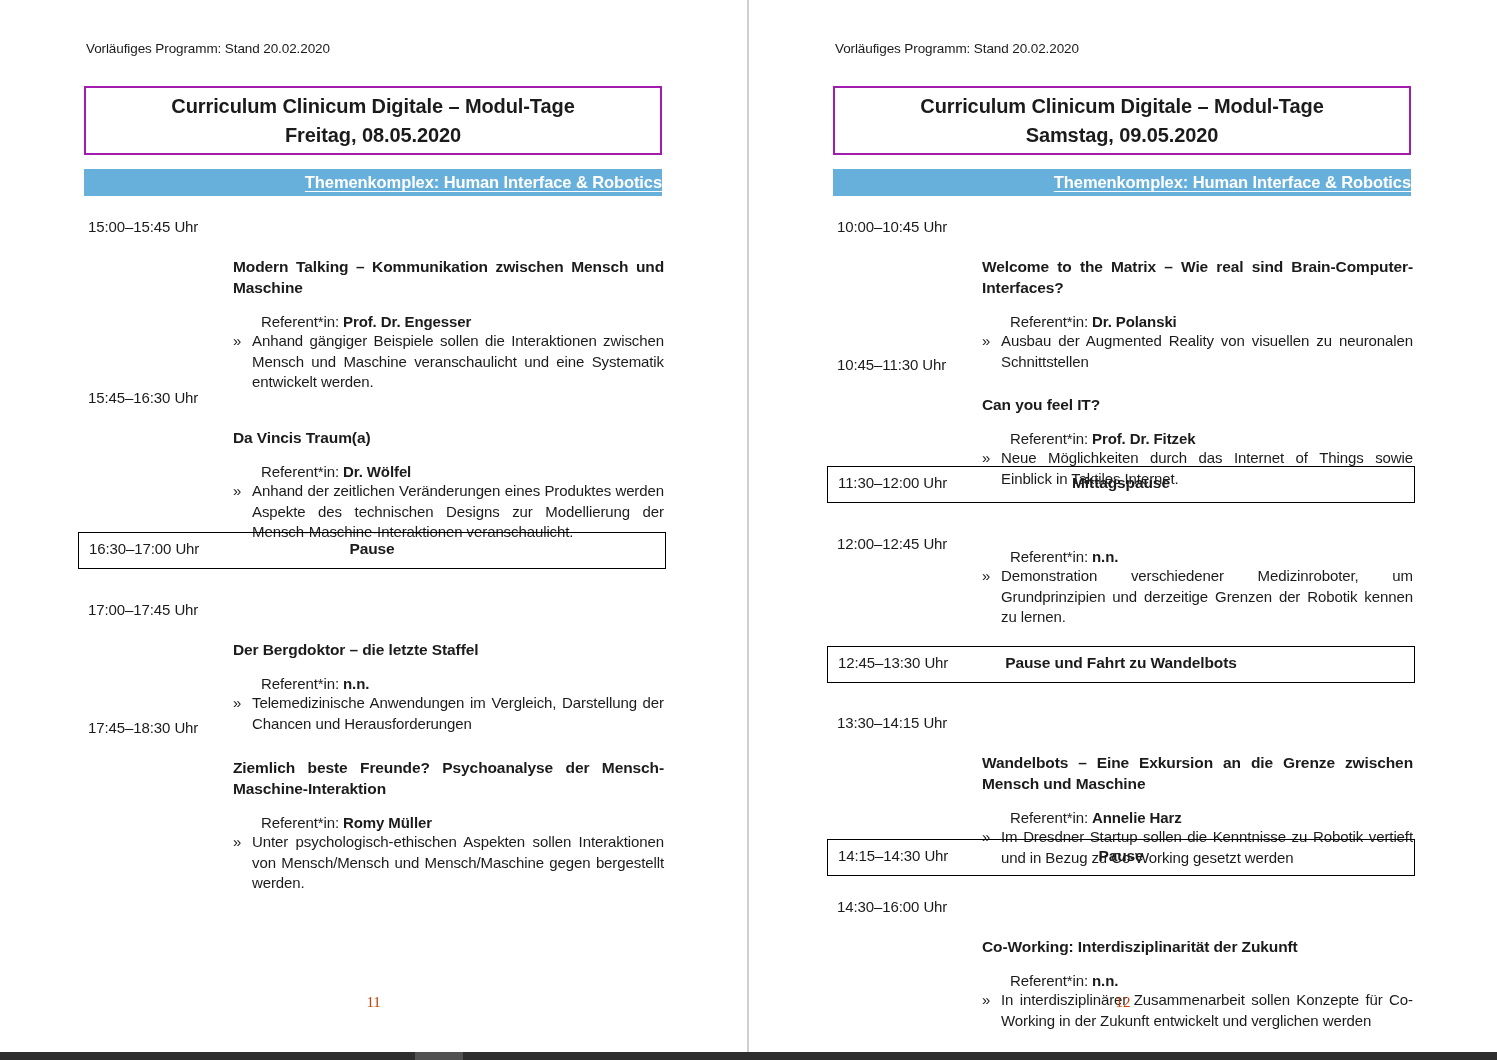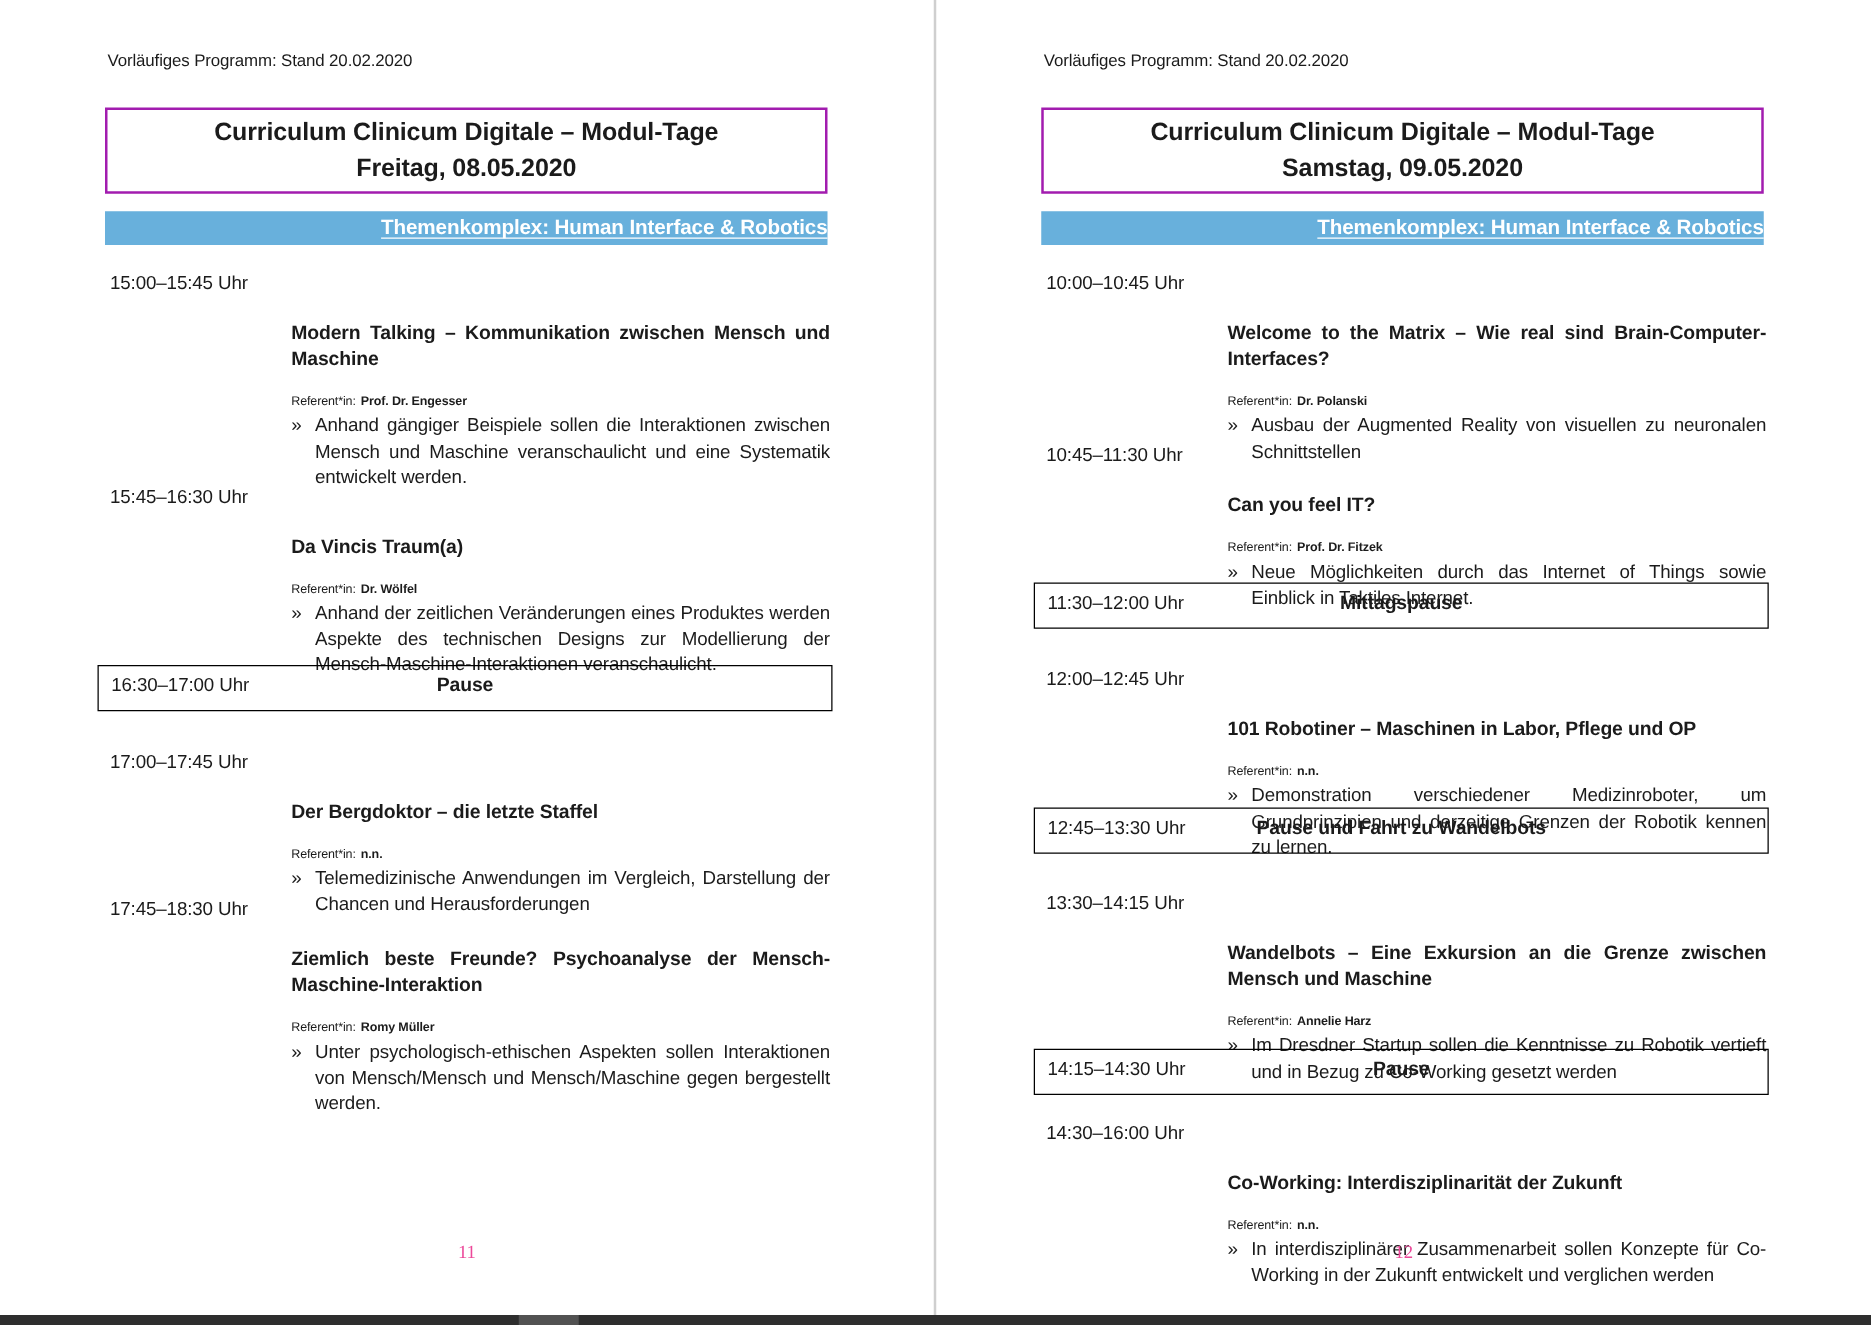--- a/index.html
+++ b/index.html
@@ -17,34 +17,34 @@
              padding-top:4px;}
   .banner{position:absolute;left:84px;top:169px;width:578px;height:27px;background:#68b0dc;
           text-align:right;line-height:27px;}
   .banner span{color:#ffffff;font-weight:bold;font-size:16.5px;text-decoration:underline;
                text-underline-offset:3px;}
 
   .session{position:absolute;left:88px;width:576px;display:flex;}
   .time{width:145px;flex:0 0 145px;font-size:15px;line-height:21px;}
   .sbody{flex:1;min-width:0;}
   .stitle{font-weight:bold;font-size:15.5px;line-height:21px;text-align:justify;margin-top:40px;}
-  .referent{margin-top:14px;font-size:10px;line-height:19px;}
+  .referent{margin-top:14px;font-size:15px;line-height:19px;margin-left:28px;}
   .referent b{margin-left:4px;}
   .bullet{display:flex;margin-top:0px;}
   .bullet .marker{flex:0 0 19px;font-size:15px;line-height:20.5px;}
   .bullet p{margin:0;flex:1;font-size:15px;line-height:20.5px;text-align:justify;hyphens:auto;}
 
   .break-box{position:absolute;left:78px;width:588px;height:37px;border:1.5px solid #000;
              box-sizing:border-box;padding-left:32px;}
   .break-box .btime{position:absolute;left:10px;top:7px;font-size:15px;}
   .break-box .blabel{position:absolute;left:0;right:0;top:7px;text-align:center;
                      font-weight:bold;font-size:15.5px;}
 
   .page-num{position:absolute;left:0;width:100%;top:994px;text-align:center;
-            font-family:"Liberation Serif",serif;font-size:15px;color:#ec4899;}
+            font-family:"Liberation Serif",serif;font-size:15px;color:#c2410c;}
 
   .bottom-bar{position:absolute;left:0;top:1052px;width:1497px;height:8px;background:#2e2e2e;}
   .bottom-bar .thumb{position:absolute;left:415px;top:0;width:48px;height:8px;background:#525252;}
 </style>
 </head>
 <body>
 
 <div class="screen">
 
   <div class="page left">
@@ -164,21 +164,20 @@
     </div>
 
     <div class="break-box" style="top:466px">
       <div class="btime">11:30–12:00 Uhr</div>
       <div class="blabel">Mittagspause</div>
     </div>
 
     <div class="session" style="top:533px">
       <div class="time">12:00–12:45 Uhr</div>
       <div class="sbody">
-        <div class="stitle">101 Robotiner – Maschinen in Labor, Pflege und OP</div>
         <div class="referent">
           <span>Referent*in:</span><b>n.n.</b>
         </div>
         <div class="bullet">
           <span class="marker">»</span>
           <p>Demonstration verschiedener Medizinroboter, um Grundprinzipien und derzeitige Grenzen der Robotik kennen zu lernen.</p>
         </div>
       </div>
     </div>
 

